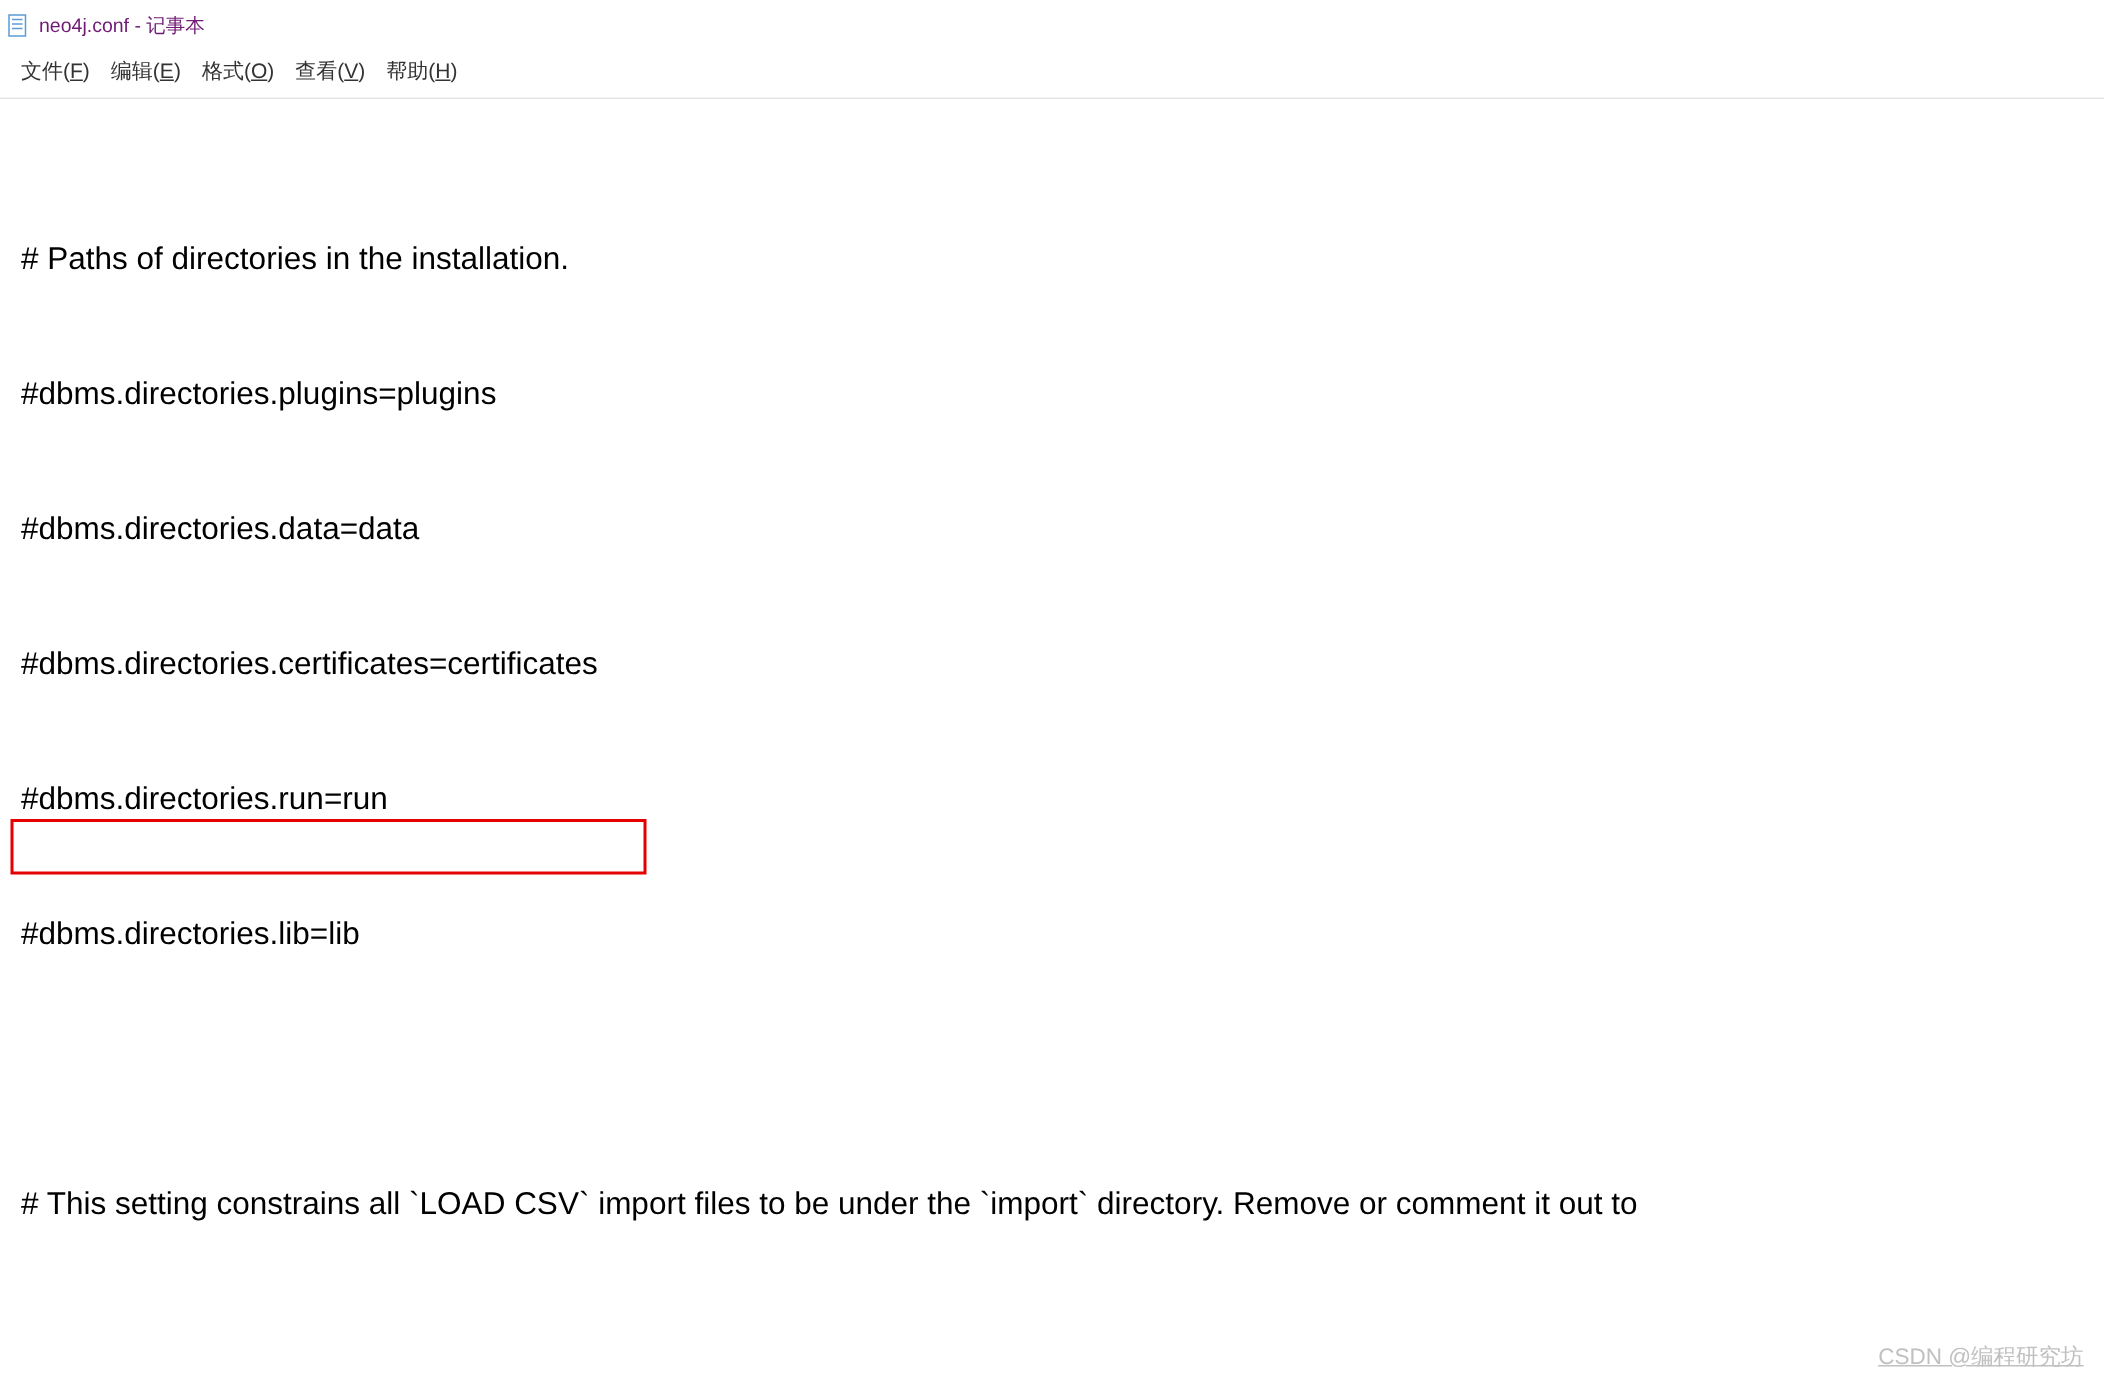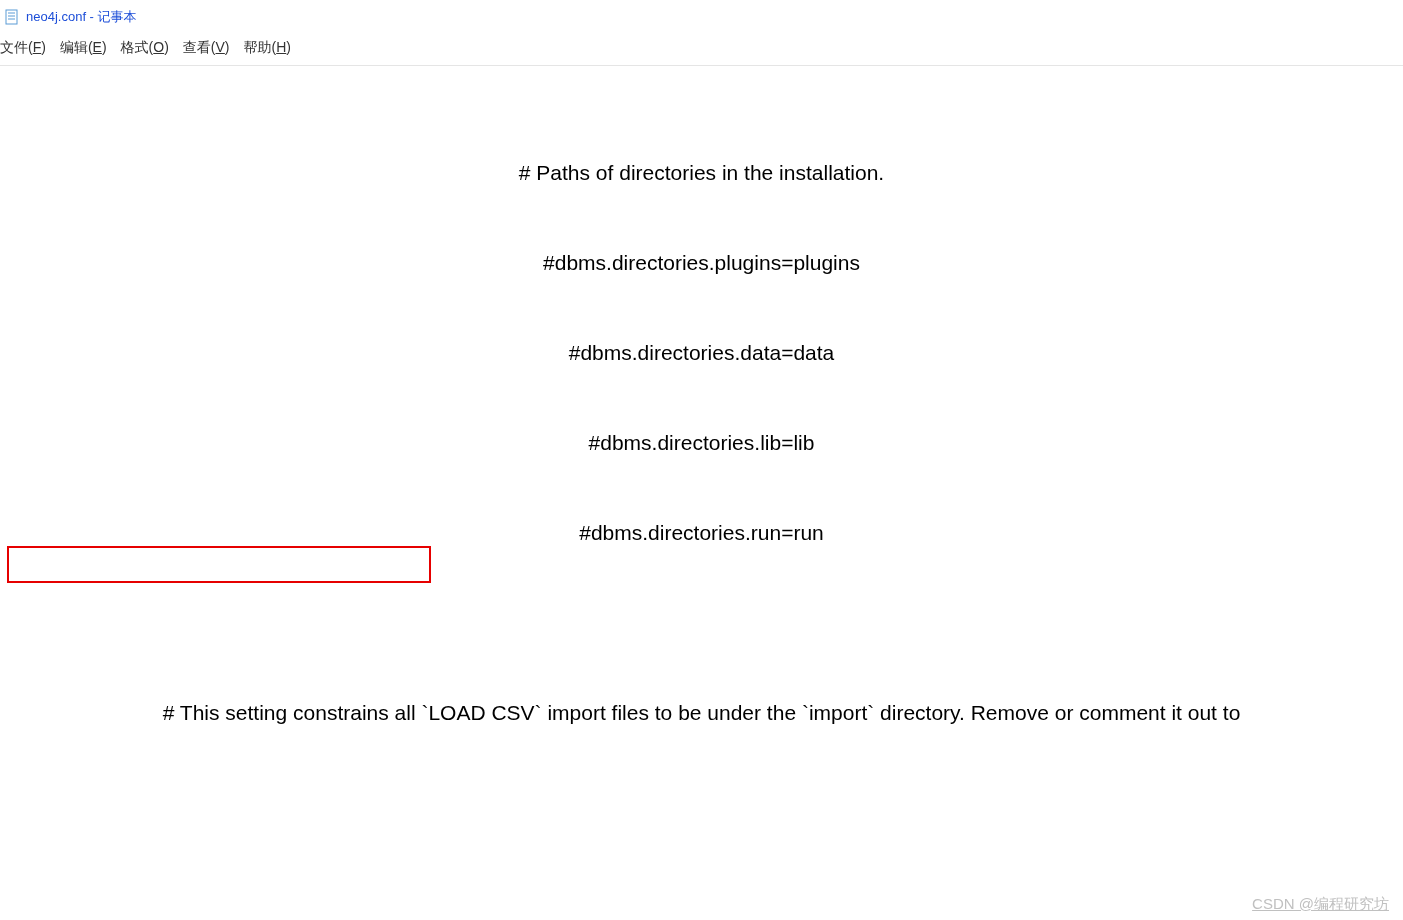--- a/index.html
+++ b/index.html
@@ -26,25 +26,25 @@
       height: 16px;
       margin-right: 6px;
       display: inline-block;
     }
     .title-bar .icon svg {
       width: 16px;
       height: 16px;
     }
     .title-text {
       font-size: 13px;
-      color: #1d4ed8;
+      color: #701a75;
     }
     .menu-bar {
       display: flex;
-      padding: 4px 14px 6px 0;
+      padding: 4px 14px 6px 14px;
       border-bottom: 1px solid #e5e5e5;
       height: 34px;
       align-items: center;
     }
     .menu-item {
       font-size: 14px;
       color: #333333;
       margin-right: 14px;
       cursor: pointer;
     }
@@ -56,21 +56,20 @@
       font-family: "Segoe UI", "Microsoft YaHei", sans-serif;
       font-size: 21px;
       line-height: 30px;
       color: #000000;
       white-space: pre;
       position: relative;
     }
     .line {
       min-height: 30px;
       display: block;
-      text-align: center;
     }
     .highlight-box {
       position: absolute;
       border: 2px solid #e60000;
       left: 7px;
       top: 480px;
       width: 424px;
       height: 37px;
       pointer-events: none;
     }
@@ -104,22 +103,23 @@
   <span class="menu-item"><span>编辑</span>(<span class="underline">E</span>)</span>
   <span class="menu-item"><span>格式</span>(<span class="underline">O</span>)</span>
   <span class="menu-item"><span>查看</span>(<span class="underline">V</span>)</span>
   <span class="menu-item"><span>帮助</span>(<span class="underline">H</span>)</span>
 </div>
 
 <div class="content">
   <span class="line"># Paths of directories in the installation.</span>
   <span class="line">#dbms.directories.plugins=plugins</span>
   <span class="line">#dbms.directories.data=data</span>
+  <span class="line">#dbms.directories.certificates=certificates</span>
+  <span class="line">#dbms.directories.run=run</span>
   <span class="line">#dbms.directories.lib=lib</span>
-  <span class="line">#dbms.directories.run=run</span>
   <span class="line"></span>
   <span class="line"># This setting constrains all `LOAD CSV` import files to be under the `import` directory. Remove or comment it out to</span>
   
   
   
   
   
   
   
   

